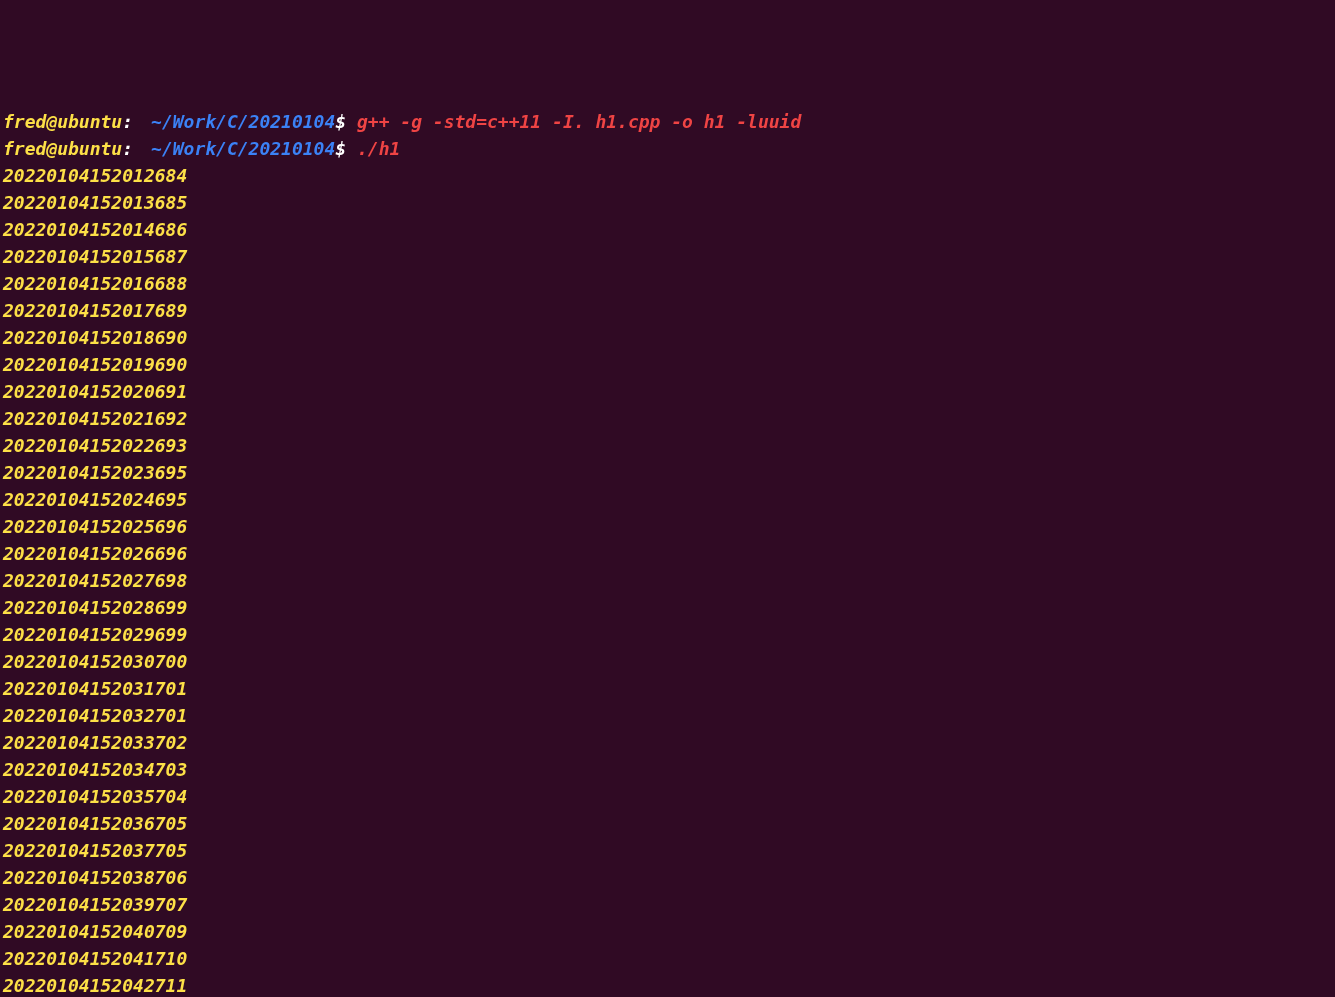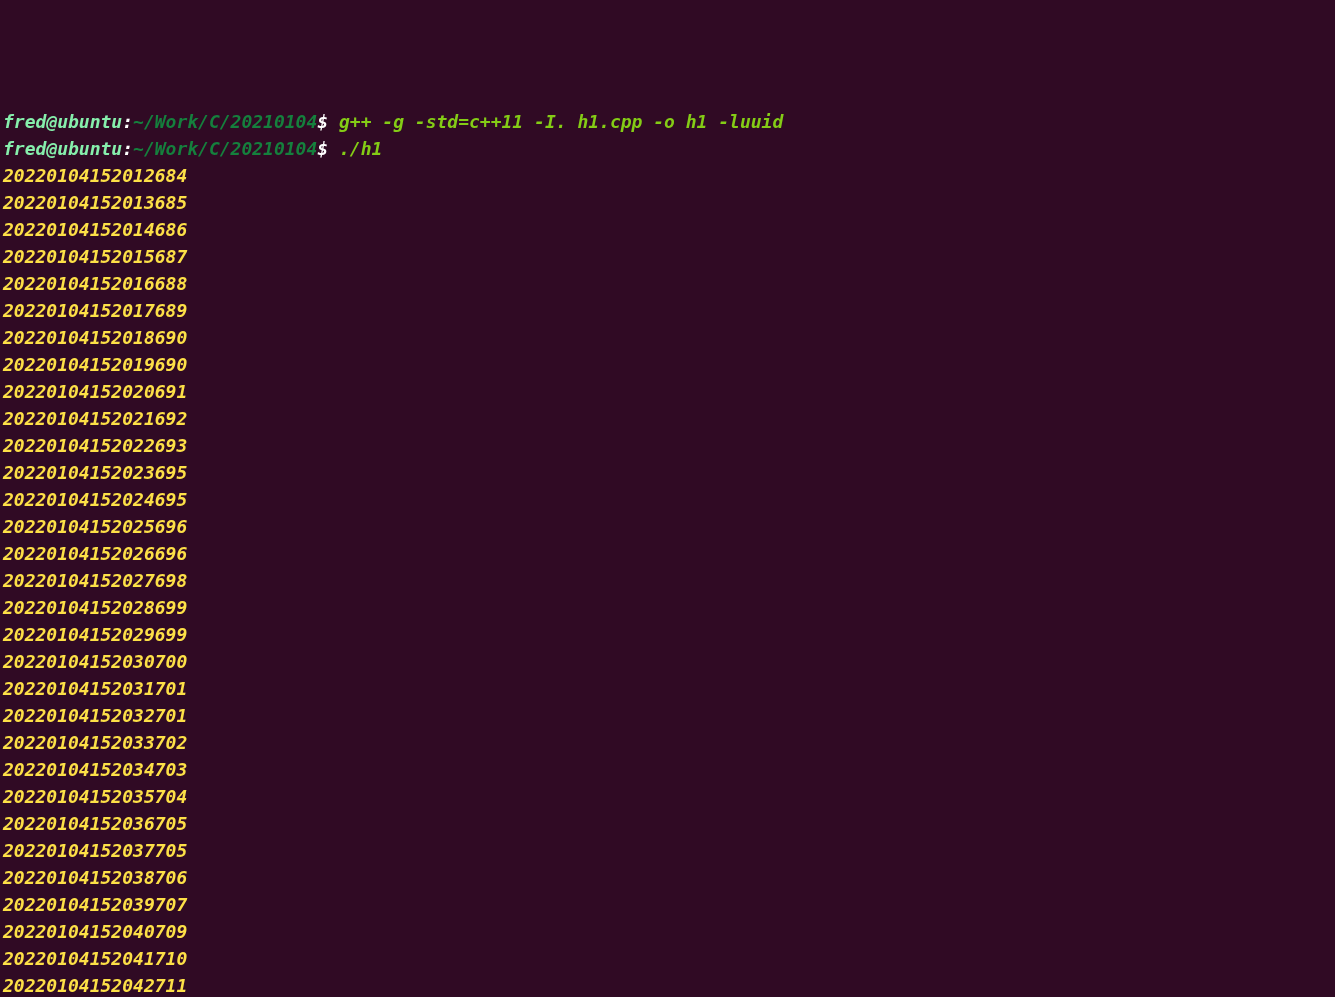--- a/index.html
+++ b/index.html
@@ -19,34 +19,35 @@
       overflow: hidden;
       width: 1335px;
       height: 997px;
       padding: 0 3px;
     }
     .terminal {
       width: 100%;
       height: 100%;
     }
     .prompt-user {
-      color: #86efac;
+      color: #fde047;
       font-style: italic;
     }
     .prompt-colon {
       color: #ffffff;
     }
     .prompt-path {
-      color: #15803d;
+      color: #3b82f6;
+      margin-left: 18px;
     }
     .prompt-dollar {
       color: #ffffff;
     }
     .command {
-      color: #84cc16;
+      color: #ef4444;
     }
     .output-line {
       color: #fde047;
       display: block;
     }
     .prompt-line {
       display: block;
     }
   </style>
 </head>

